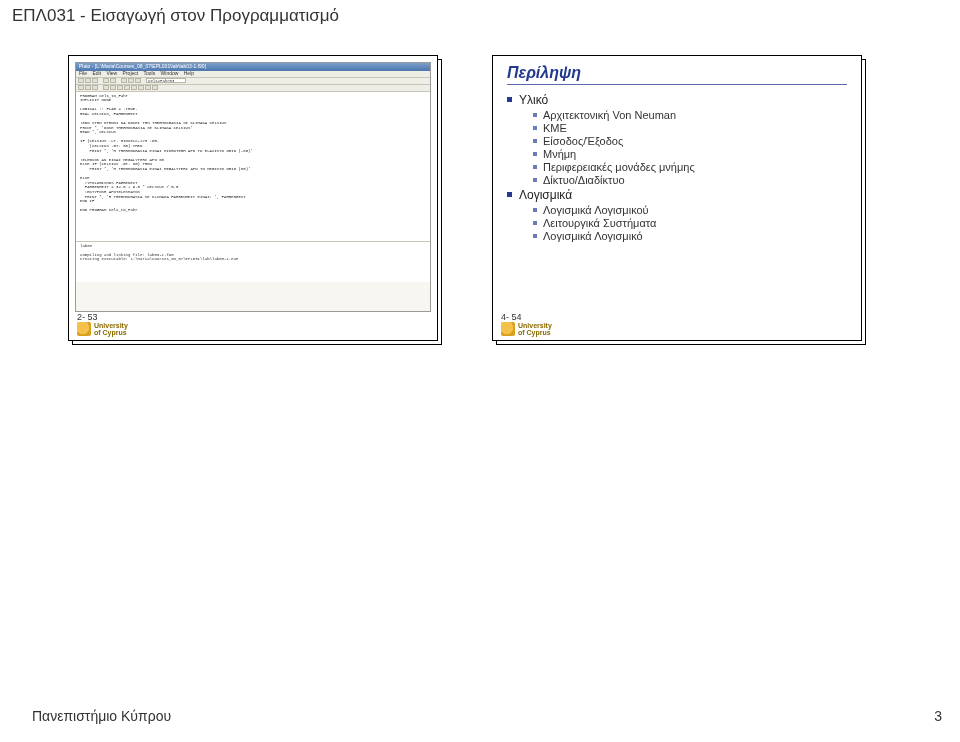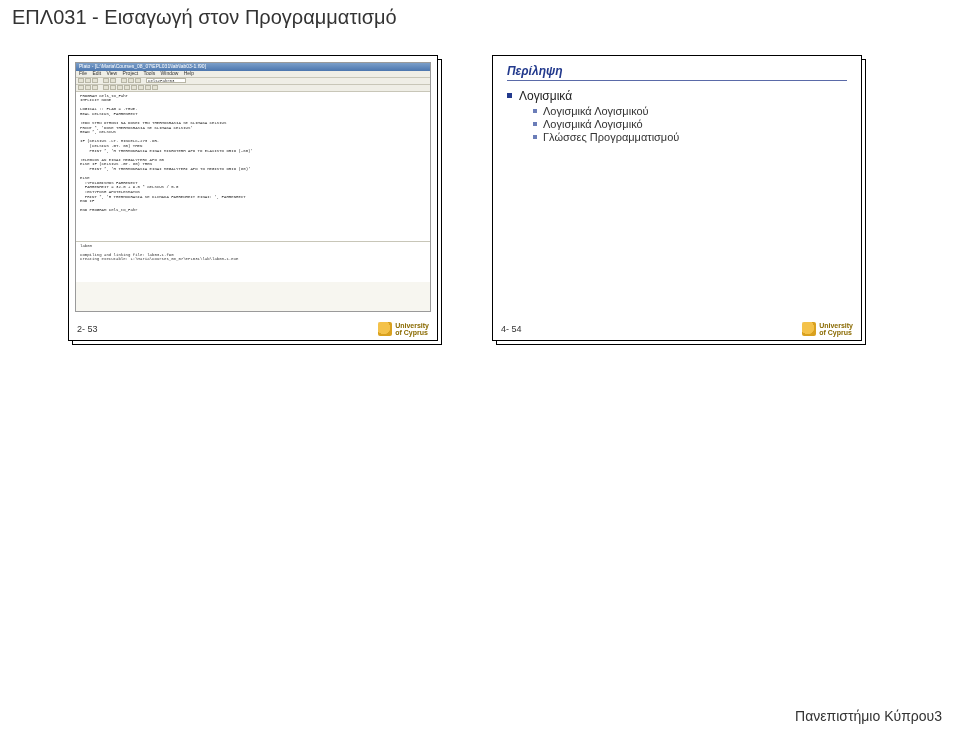--- a/index.html
+++ b/index.html
@@ -7,21 +7,21 @@
     font-family: Arial, Helvetica, sans-serif;
     background: #fff;
     width: 960px;
     height: 742px;
     position: relative;
   }
   .page-header {
     position: absolute;
     top: 6px;
     left: 12px;
-    font-size: 20px;
+    font-size: 17px;
     color: #333;
   }
   .slides-row {
     position: absolute;
     top: 55px;
     left: 68px;
     display: flex;
     gap: 54px;
   }
   .slide-frame {
@@ -96,21 +96,21 @@
     white-space: pre;
     overflow: hidden;
   }
   
   .summary {
     padding: 8px 14px 0 14px;
   }
   .summary-title {
     color: #233a8d;
     font-weight: bold;
-    font-size: 12px;
+    font-size: 16px;
     font-style: italic;
     border-bottom: 1.5px solid #5a6aa8;
     padding-bottom: 2px;
     margin-bottom: 8px;
   }
   .summary ul { list-style: none; }
   .lvl1 > li {
     font-size: 12px;
     color: #222;
     margin-bottom: 2px;
@@ -141,41 +141,42 @@
     left: 0; top: 4px;
     width: 4px; height: 4px;
     background: #6b7db8;
   }
   .slide-footer {
     position: absolute;
     bottom: 4px;
     left: 8px; right: 8px;
     display: flex;
     justify-content: space-between;
-    align-items: center;
+    align-items: flex-start;
     font-size: 9px;
     color: #333;
+    flex-direction: column;
   }
   .uni-logo {
     display: flex;
     align-items: center;
     gap: 3px;
   }
   .uni-crest {
     width: 14px; height: 14px;
     background: radial-gradient(circle at 40% 40%, #f4c24a 0 55%, #d9a11f 56% 100%);
     border-radius: 2px;
   }
   .uni-text { line-height: 1; font-size: 7px; color: #8a6a00; font-weight: bold; text-align: left;}
   .page-footer {
     position: absolute;
     bottom: 18px;
     left: 12px; right: 18px;
     display: flex;
-    justify-content: flex-end;
+    justify-content: space-between;
     font-size: 14px;
     color: #333;
     margin-left: 20px;
   }
 </style>
 </head>
 <body>
 
 <div class="page-header">ΕΠΛ031 - Εισαγωγή στον Προγραμματισμό</div>
 
@@ -262,25 +263,36 @@
         </div>
       </div>
     </div>
   </div>
 
   <div class="slide-frame">
     <div class="summary">
       <div class="summary-title">Περίληψη</div>
       <ul class="lvl1">
         <li>
+          <span>Υλικό</span>
+          <ul class="lvl2">
+            <li>Αρχιτεκτονική Von Neuman</li>
+            <li>ΚΜΕ</li>
+            <li>Είσοδος/Έξοδος</li>
+            <li>Μνήμη</li>
+            <li>Περιφερειακές μονάδες μνήμης</li>
+            <li>Δίκτυο/Διαδίκτυο</li>
+          </ul>
+        </li>
+        <li>
           <span>Λογισμικά</span>
           <ul class="lvl2">
             <li>Λογισμικά Λογισμικού</li>
+            <li>Λειτουργικά Συστήματα</li>
             <li>Λογισμικά Λογισμικό</li>
-            <li>Γλώσσες Προγραμματισμού</li>
           </ul>
         </li>
       </ul>
     </div>
     <div class="slide-footer">
       <span>4- 54</span>
       <div class="uni-logo">
         <div class="uni-crest"></div>
         <div class="uni-text">
           <div>University</div>

